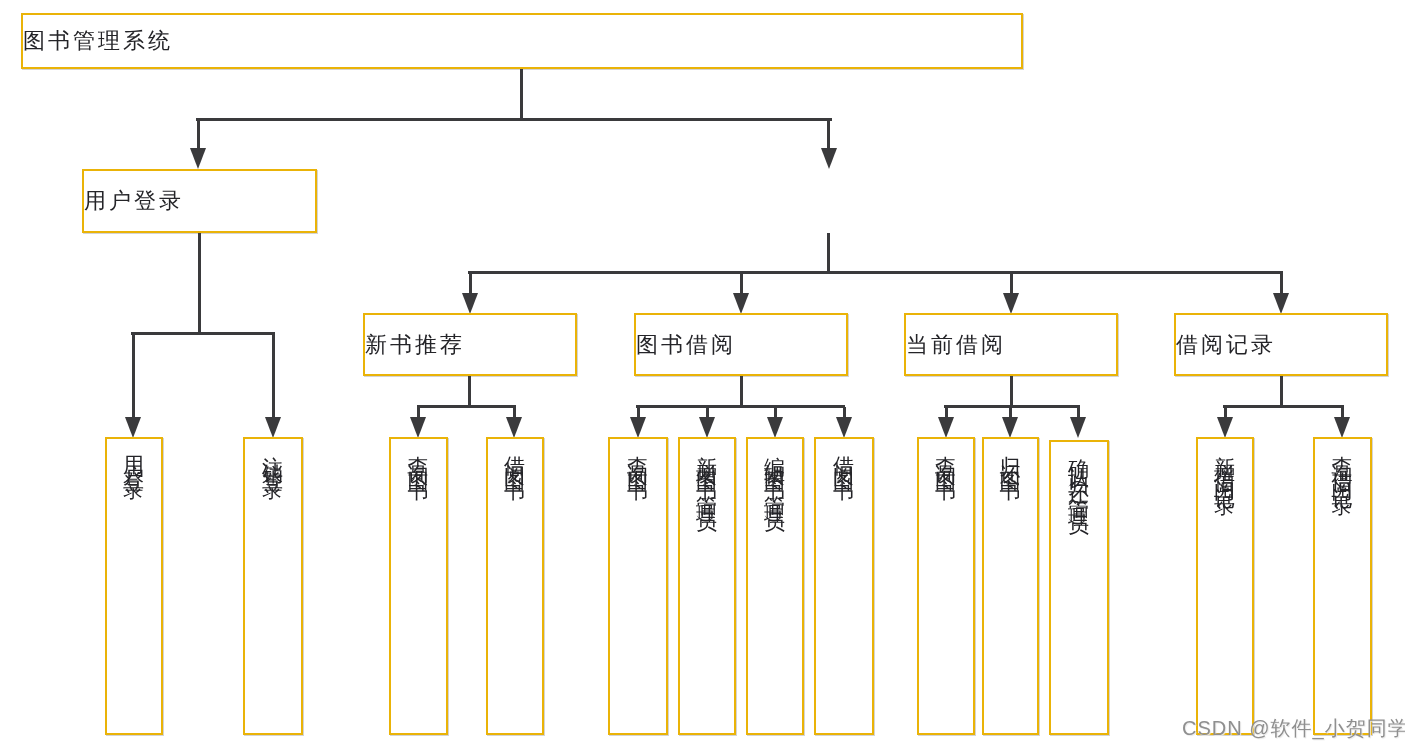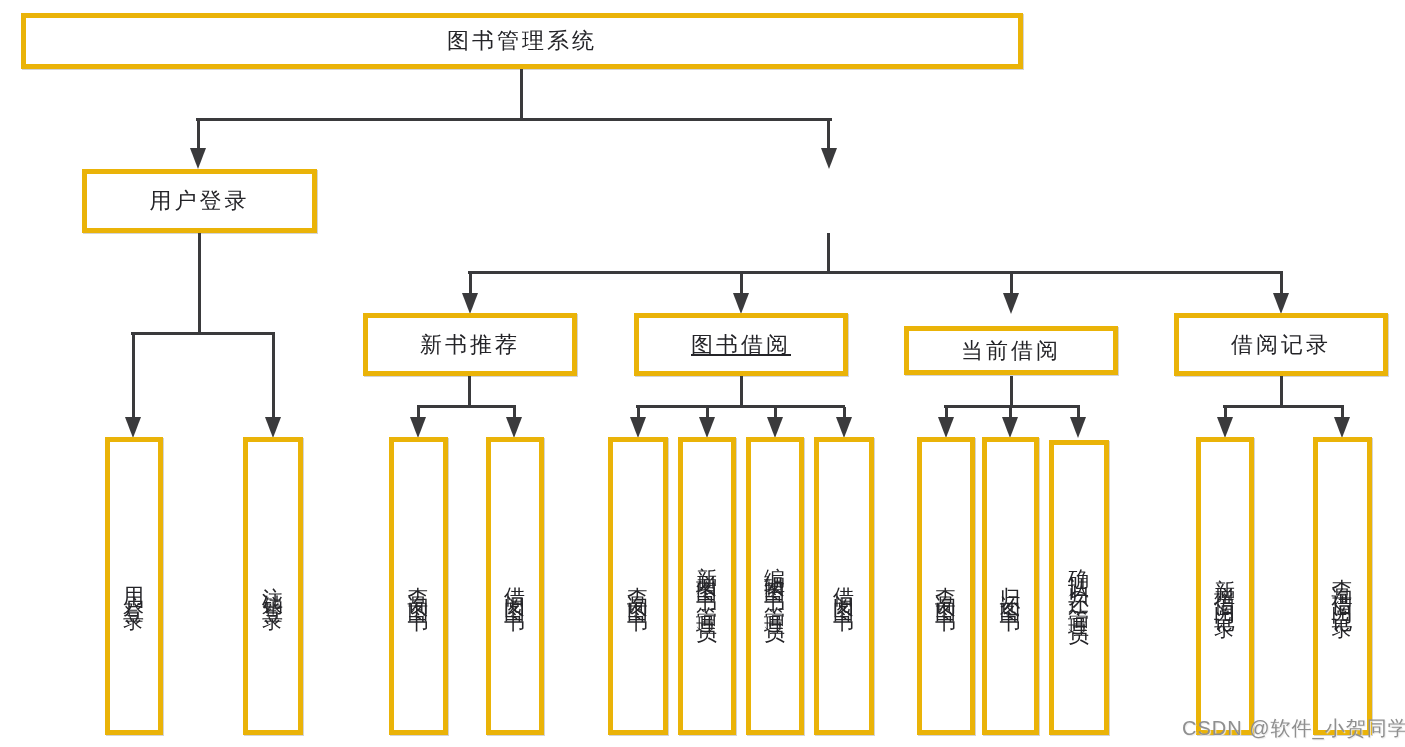--- a/index.html
+++ b/index.html
@@ -6,26 +6,26 @@
   #canvas{
     position:relative;
     width:1405px;height:747px;
     background:#ffffff;
     font-family:"Liberation Sans", sans-serif;
     overflow:hidden;
   }
   .node{
     position:absolute;
     box-sizing:border-box;
-    border:5px solid #eab308;
+    border:2px solid #eab308;
     background:#ffffff;
     color:#242428;
     display:flex;
     align-items:center;
-    justify-content:center;
+    justify-content:flex-start;
     font-size:22px;
     letter-spacing:3px;
     text-align:center;
     box-shadow:1px 1px 0 rgba(160,160,160,.45);
   }
   .leaf{
     writing-mode:vertical-rl;
     text-orientation:mixed;
     font-size:21px;
     letter-spacing:8px;
@@ -86,24 +86,24 @@
   <div class="vline" style="left:740px;top:273px;height:22px;"></div>
   <div class="arrow" style="left:733px;top:293px;"></div>
   <div class="vline" style="left:1010px;top:273px;height:22px;"></div>
   <div class="arrow" style="left:1003px;top:293px;"></div>
   <div class="vline" style="left:1280px;top:273px;height:22px;"></div>
   <div class="arrow" style="left:1273px;top:293px;"></div>
 
   <div class="node" style="left:363px;top:313px;width:214px;height:63px;">
     <span>新书推荐</span>
   </div>
-  <div class="node" style="left:634px;top:313px;width:214px;height:63px;text-decoration:underline;">
+  <div class="node" style="left:634px;top:313px;width:214px;height:63px;">
     <span>图书借阅</span>
   </div>
-  <div class="node" style="left:904px;top:326px;width:214px;height:49px;">
+  <div class="node" style="left:904px;top:313px;width:214px;height:63px;">
     <span>当前借阅</span>
   </div>
   <div class="node" style="left:1174px;top:313px;width:214px;height:63px;">
     <span>借阅记录</span>
   </div>
 
   <div class="vline" style="left:468px;top:376px;height:31px;"></div>
   <div class="hline" style="left:417px;top:405px;width:99px;"></div>
   <div class="vline" style="left:417px;top:407px;height:13px;"></div>
   <div class="arrow" style="left:410px;top:417px;"></div>

